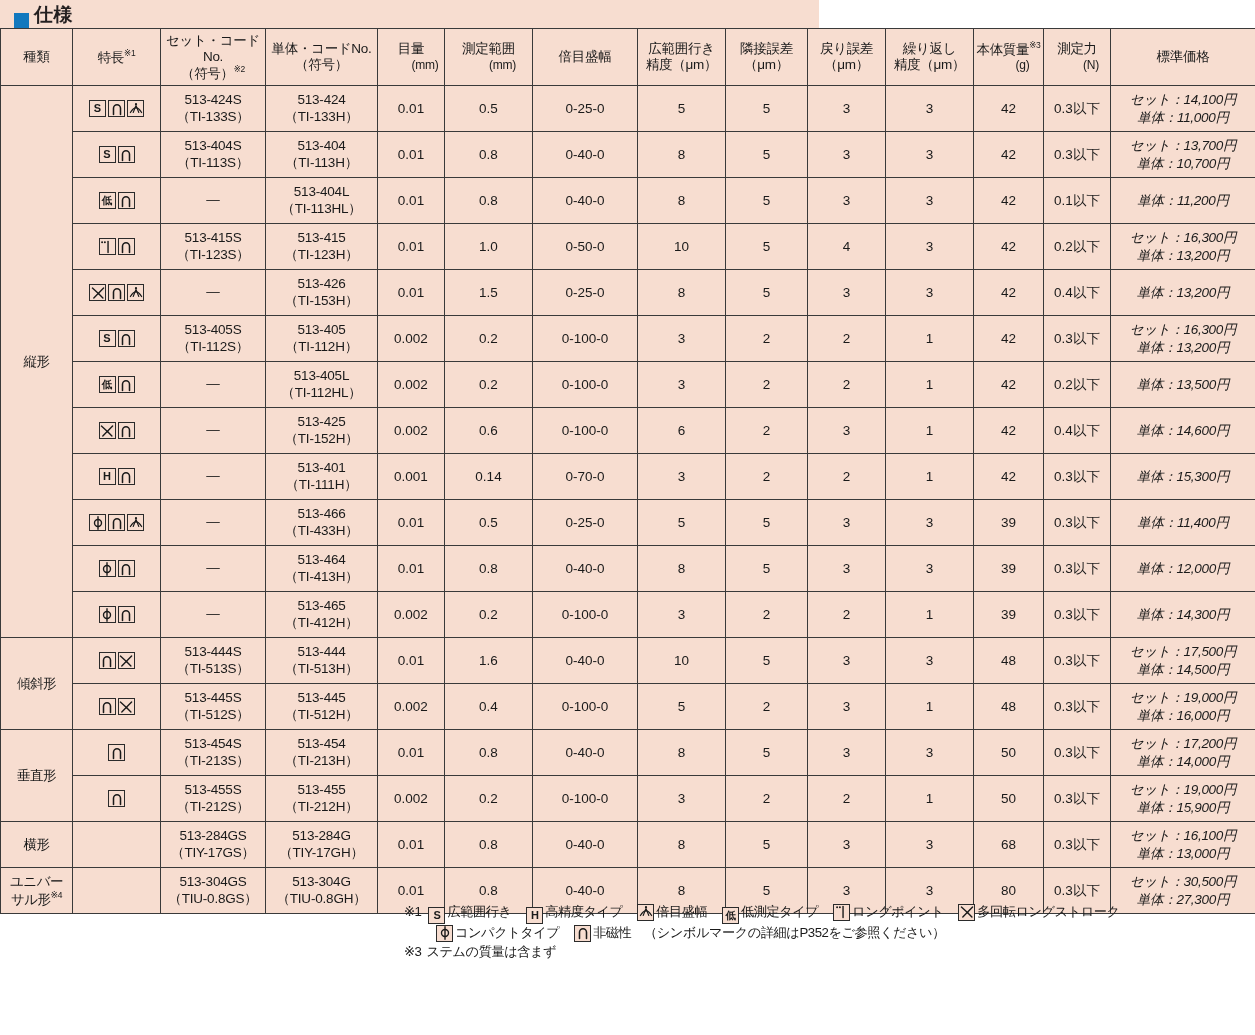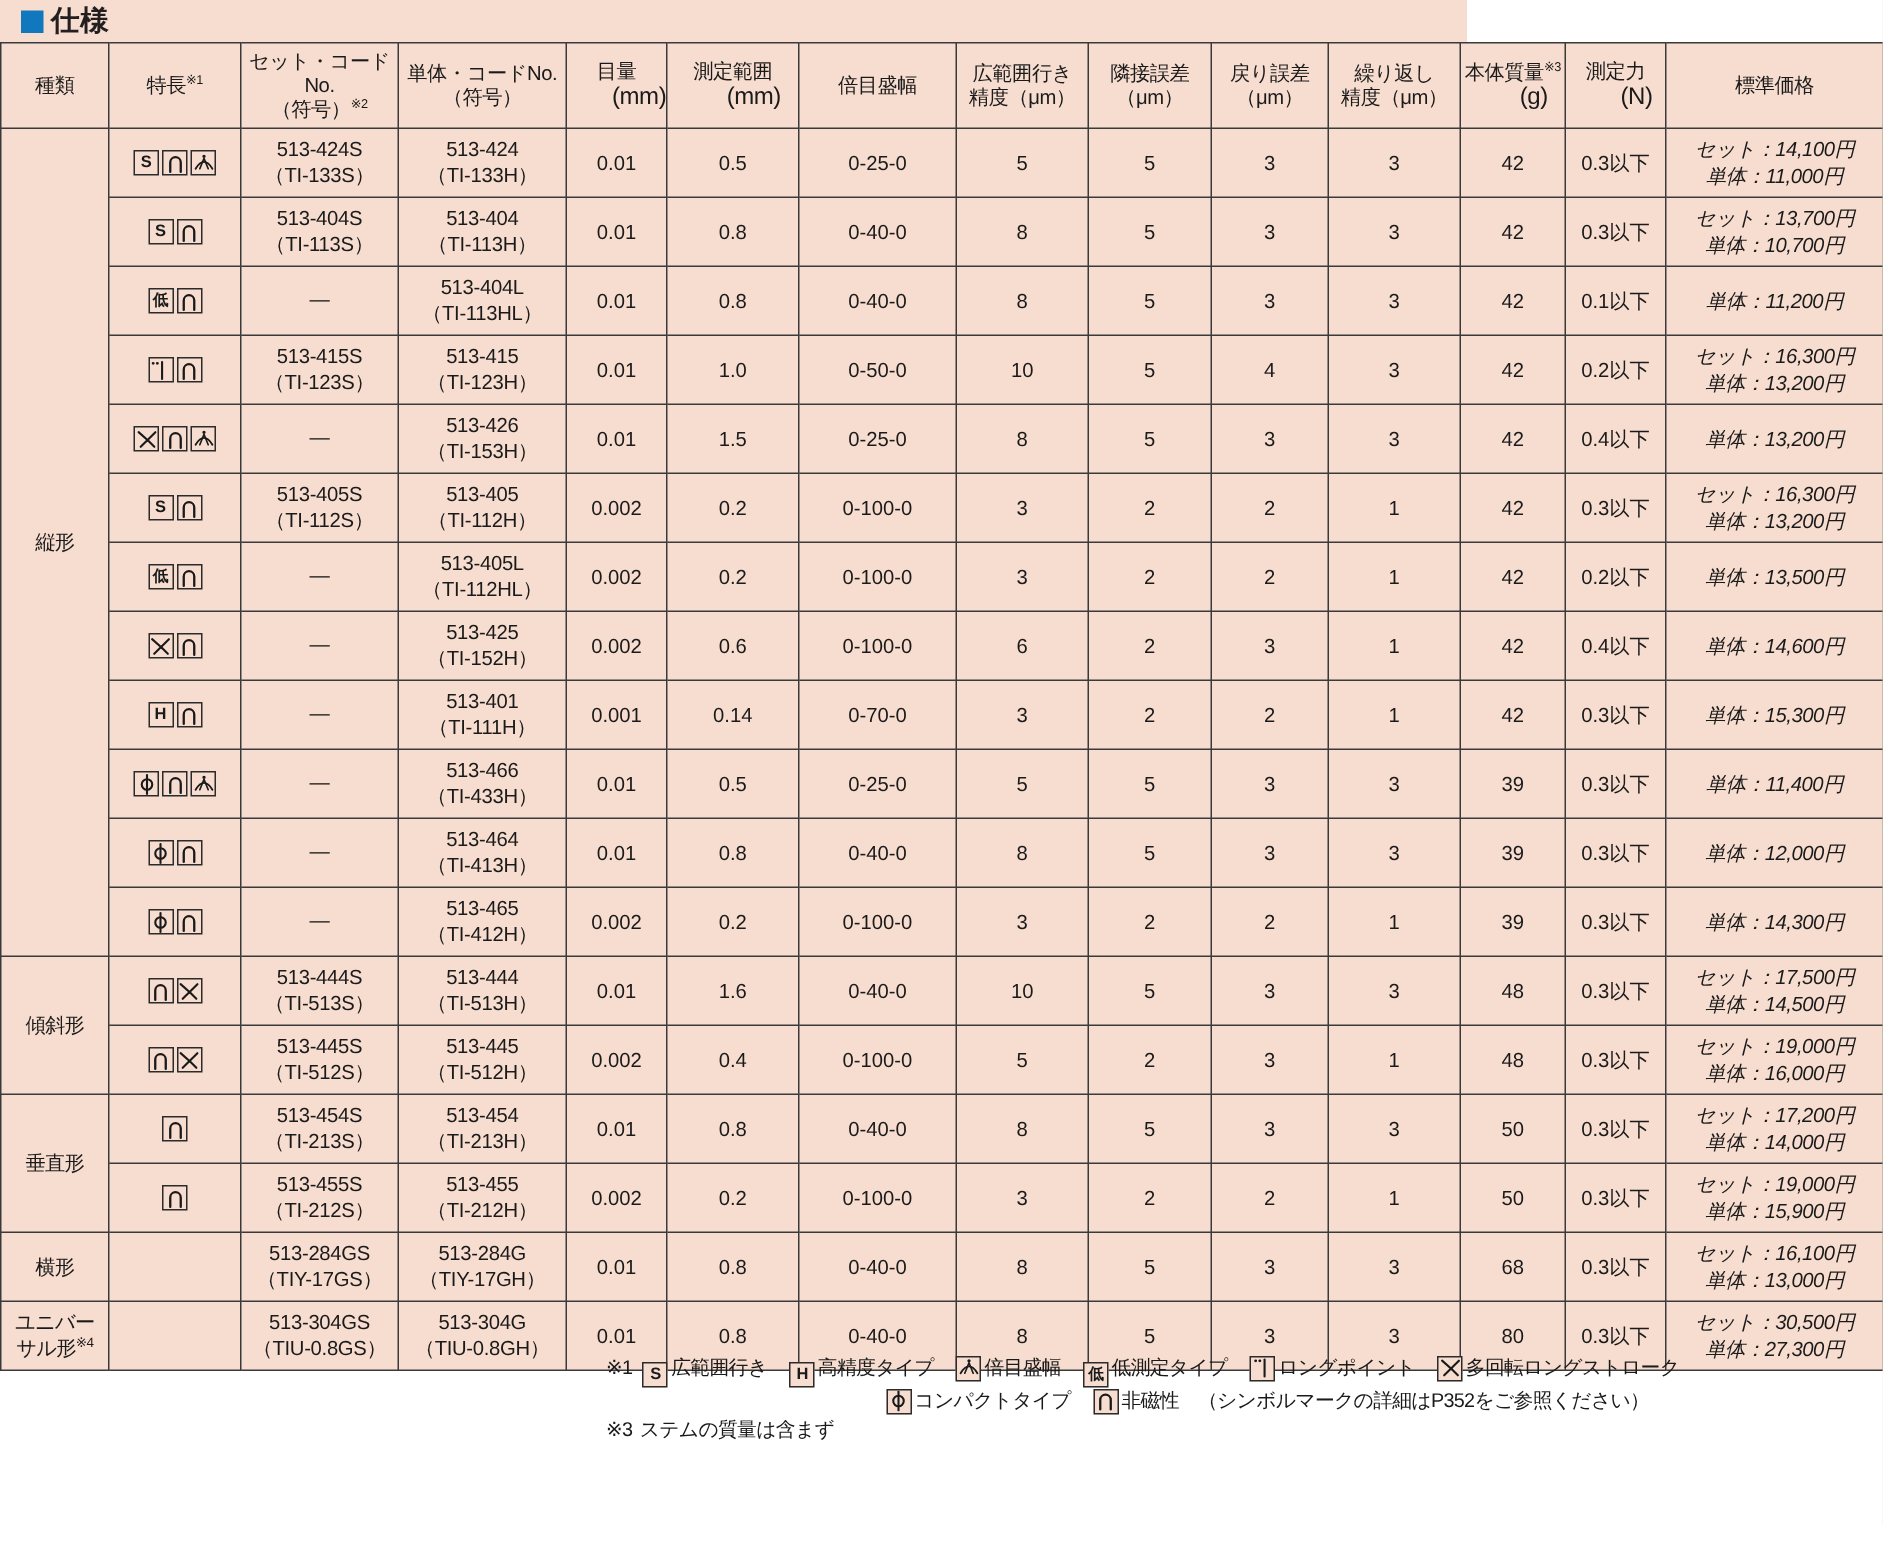--- a/index.html
+++ b/index.html
@@ -10,23 +10,23 @@
   body {
     width: 1255px; height: 1035px;
     font-family: "Liberation Sans", "DejaVu Sans", sans-serif;
     color: #1a1a1a;
     position: relative;
     overflow: hidden;
   }
 
   
   #title-bar {
-    width: 978px; height: 28px;
+    width: 819px; height: 28px;
     background: #f7ddd0;
-    display: flex; align-items: center;
+    display: flex; align-items: flex-end;
     padding-left: 14px;
   }
   #title-square {
     width: 15px; height: 15px;
     background: #1278be;
     margin-right: 5px;
   }
   #title-text {
     font-size: 19px; font-weight: bold;
     color: #231f20; letter-spacing: .5px;
@@ -50,21 +50,21 @@
     color: #1a1a1a;
   }
   
   thead th {
     height: 57px;
     line-height: 1.15;
     font-size: 13.5px;
     font-weight: normal;
     letter-spacing: -0.3px;
   }
-  thead th .hsmall { font-size: 16px; padding-left: 28px; }
+  thead th .hsmall { font-size: 12px; padding-left: 28px; }
   thead th sup { font-size: 8.5px; vertical-align: super; }
 
   
   thead tr th { border-top: 3px solid #000; border-bottom: 3px solid #000; }
   tbody tr:last-child td { border-bottom: 3px solid #000; }
 
   td.kind {
     font-size: 15px;
     line-height: 1.15;
     letter-spacing: -0.5px;
@@ -117,21 +117,21 @@
   #notes {
     position: absolute;
     left: 404px; top: 903px;
     width: 850px;
     font-size: 13.2px;
     line-height: 1.42;
     color: #1a1a1a;
     letter-spacing: -0.45px;
   }
   #notes .nline { display: block; white-space: nowrap; }
-  #notes .ind { padding-left: 30px; text-align: center; }
+  #notes .ind { padding-left: 30px; }
   #notes .sym { vertical-align: -3px; margin: 0 2px; }
   #notes .lbl { margin-right: 5px; }
 </style>
 </head>
 <body>
 
 <div id="title-bar">
   <div id="title-square"></div>
   <div id="title-text">仕様</div>
 </div>

